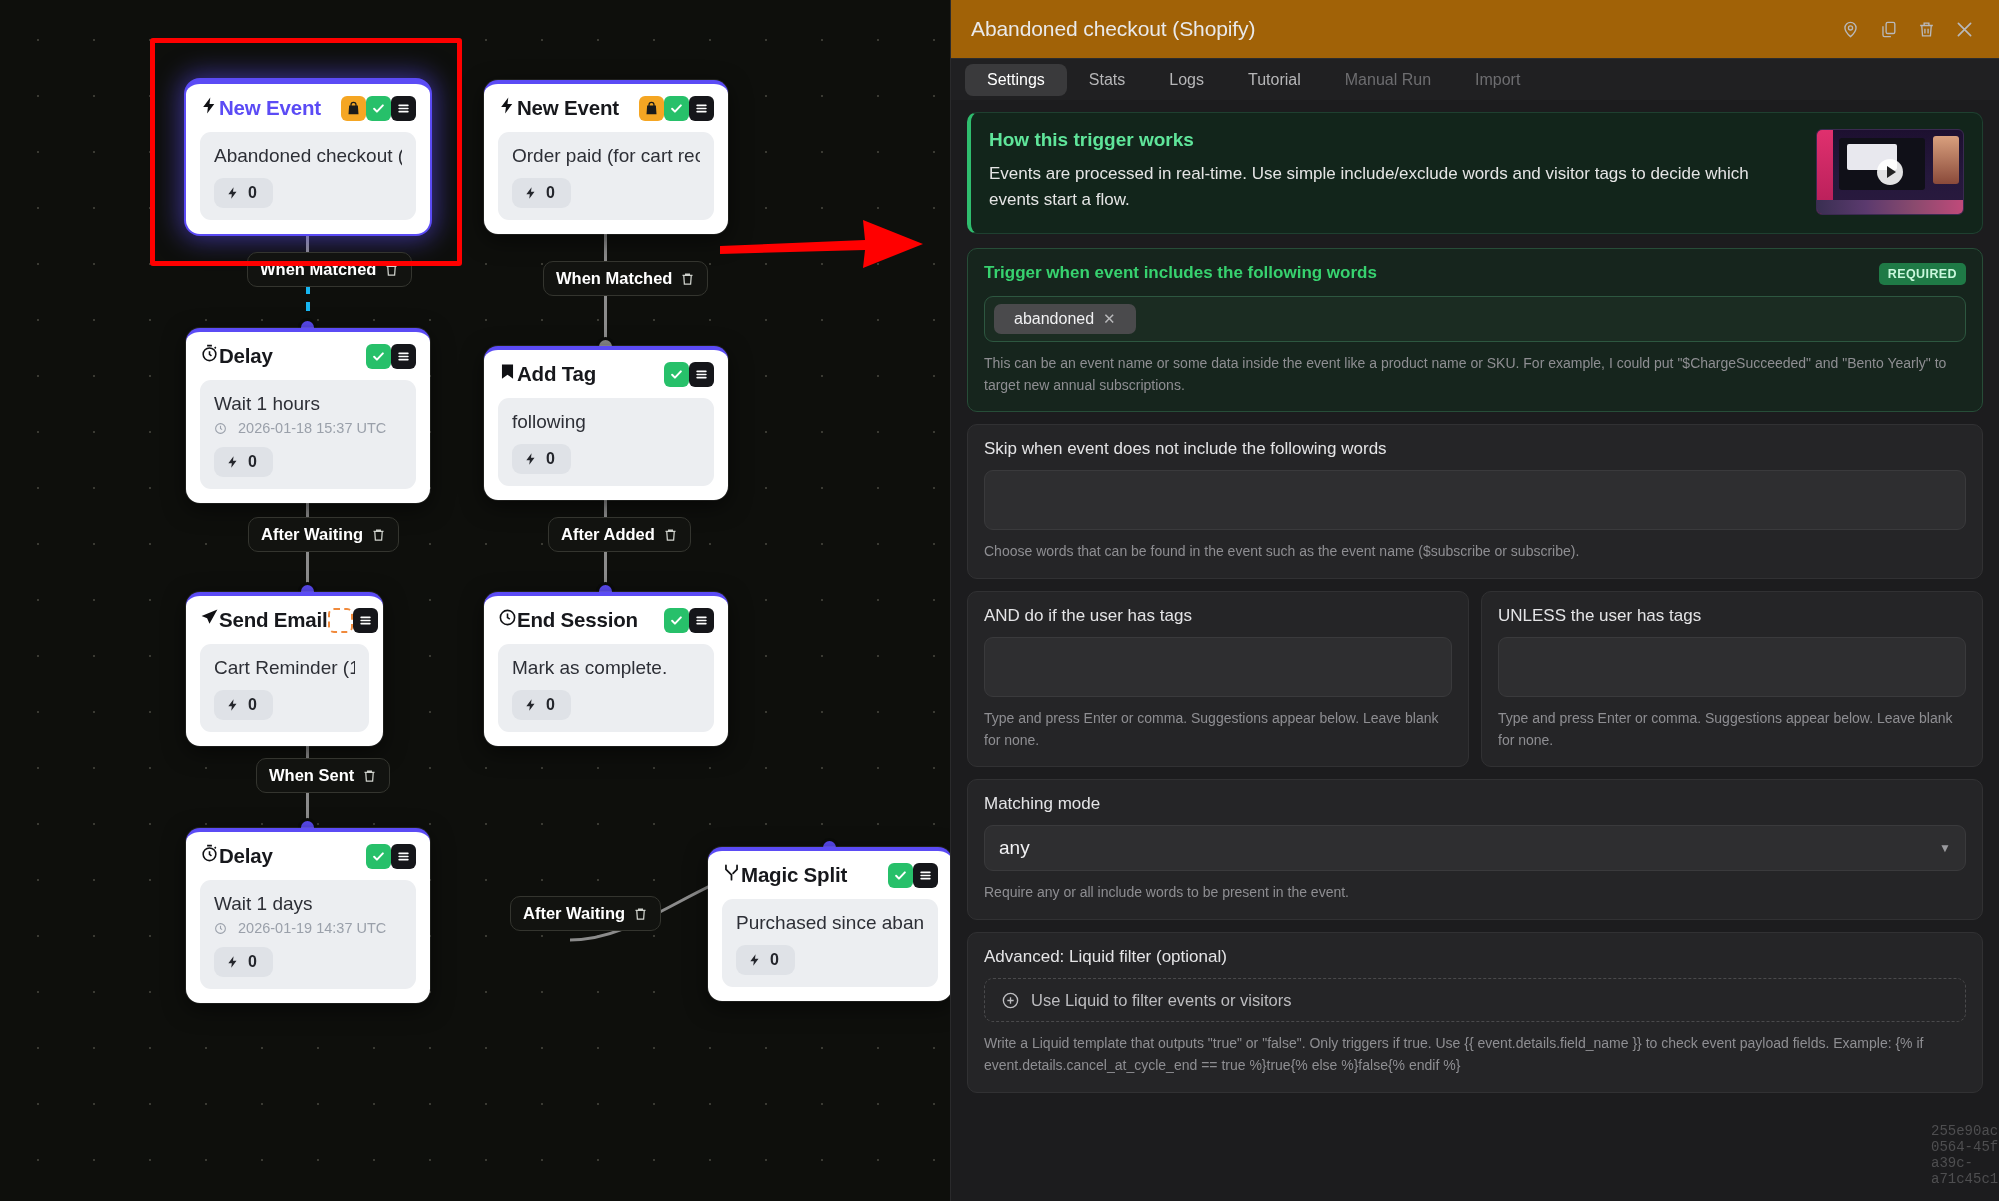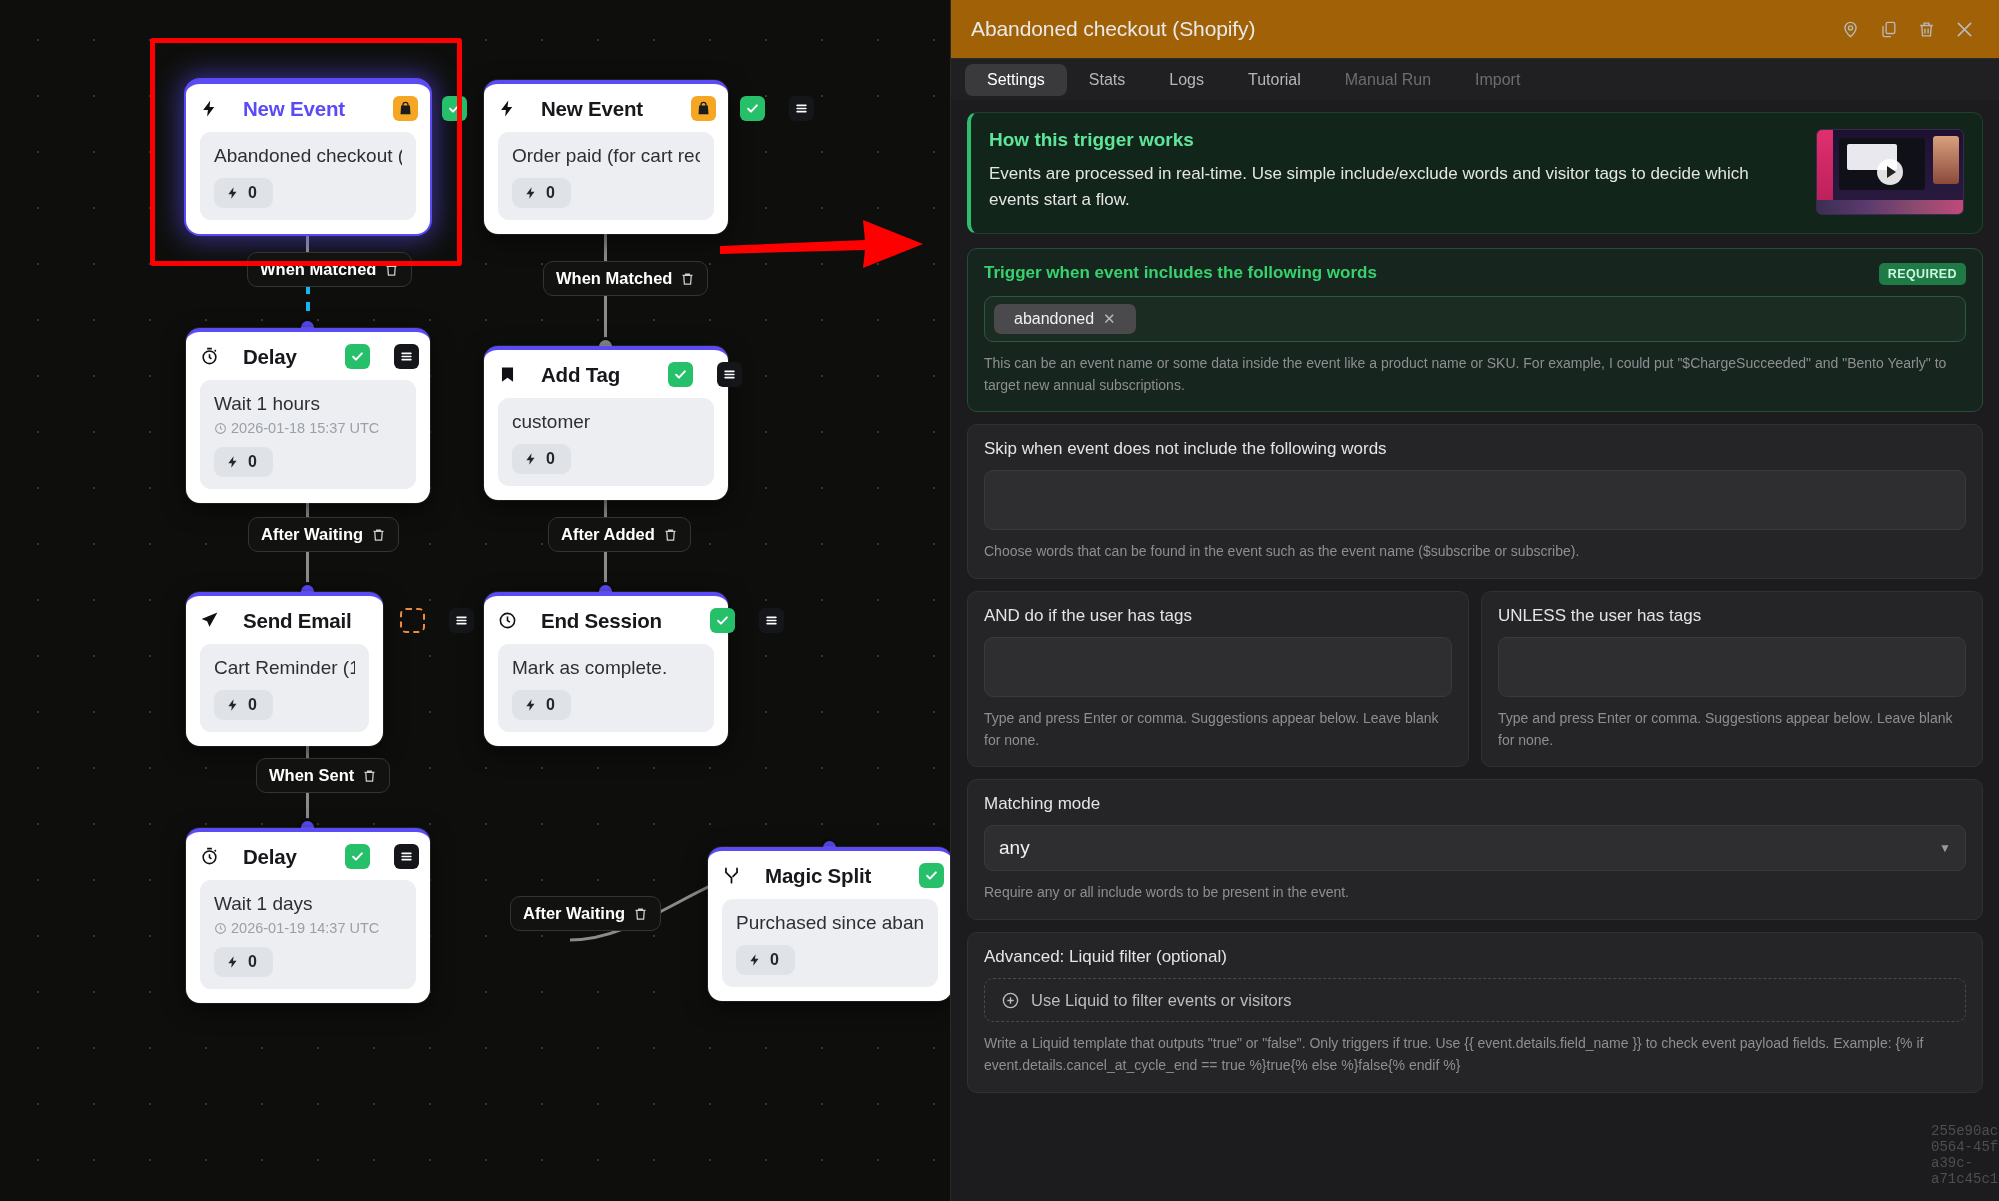--- a/index.html
+++ b/index.html
@@ -26,21 +26,21 @@
   .node {
     position: absolute;
     background: #ffffff;
     border-radius: 14px;
     padding: 12px 14px 14px 14px;
     box-shadow: 0 0 0 1px rgba(255,255,255,.08), 0 6px 22px rgba(0,0,0,.55);
   }
   .node.accent { border-top: 4px solid #5b4bf5; }
   .node.glow { box-shadow: 0 0 0 2px #5b4bf5, 0 0 26px 6px rgba(91,75,245,.55); }
   .node-head {
-    display: flex; align-items: center; gap: 24px;
+    display: flex; gap: 0;
     margin-bottom: 11px;
   }
   .node-title { font-size: 20.5px; font-weight: 700; color: #17181c; letter-spacing: -.2px; white-space: nowrap; }
   .node-title.purple { color: #5b4bf5; }
   .node-icn { width: 19px; height: 19px; display:inline-flex; align-items:center; justify-content:center; color:#101114; flex:0 0 auto;}
   .node-icn svg { width: 100%; height: 100%; display:block; }
   .head-sp { flex: 1 1 auto; }
   .badge {
     width: 25px; height: 25px; border-radius: 6px;
     display: inline-flex; align-items: center; justify-content: center;
@@ -55,21 +55,21 @@
   .node-body {
     background: #eceef1; border-radius: 11px;
     padding: 13px 14px 12px 14px;
   }
   .node-body-text {
     font-size: 19px; color: #2d2f36; font-weight: 500;
     white-space: nowrap; overflow: hidden;
   }
   .node-sub {
     margin-top: 5px; font-size: 14.5px; color: #9aa0aa;
-    display: flex; align-items: center; gap: 4px;
+    display: flex; align-items: center; gap: 11px;
   }
   .node-sub svg { width: 13px; height: 13px; }
   .pill {
     margin-top: 11px; display: inline-flex; align-items: center; gap: 8px;
     background: #dfe2e7; border-radius: 9px; padding: 6px 16px 6px 12px;
     font-size: 16px; font-weight: 700; color: #24262c;
   }
   .pill svg { width: 14px; height: 14px; }
 
   
@@ -387,21 +387,21 @@
               <path d="M5 12.5l4.5 4.5L19 7"></path>
             </svg>
         </span>
         <span class="badge dark">
           <svg viewBox="0 0 24 24" fill="none" stroke="currentColor" stroke-width="2.6" stroke-linecap="round">
               <path d="M5 7h14M5 12h14M5 17h14"></path>
             </svg>
         </span>
       </div>
       <div class="node-body">
-        <div class="node-body-text">customer</div>
+        <div class="node-body-text">following</div>
         <div class="pill">
           <svg viewBox="0 0 24 24" fill="currentColor">
               <path d="M13 2L4 14h6l-1 8 9-12h-6l1-8z"></path>
             </svg>
           <span>0</span>
         </div>
       </div>
     </div>
 
     <div class="node accent" style="left:186px; top:592px; width:197px;">

